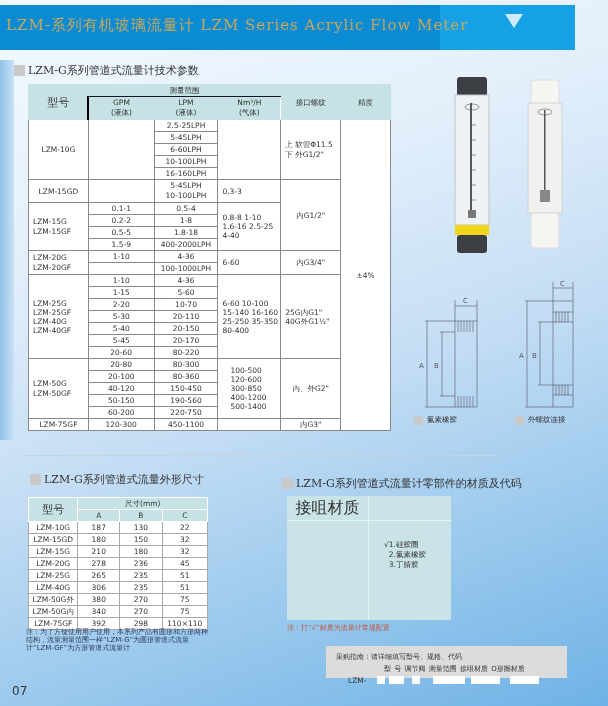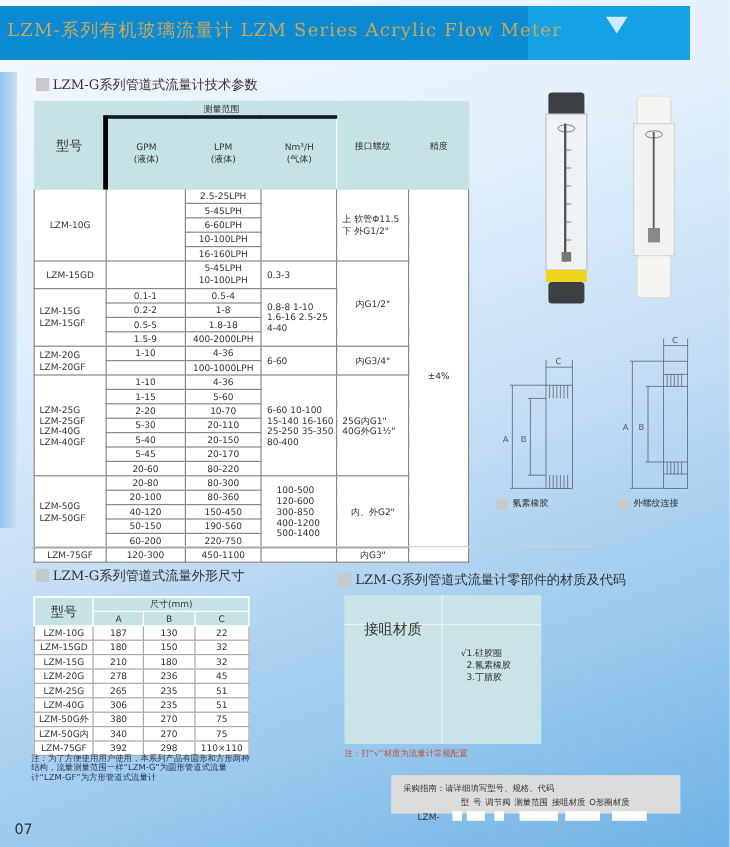--- a/index.html
+++ b/index.html
@@ -19,21 +19,21 @@
   .spec td,.spec th{border:1px solid #888;text-align:center;padding:0;line-height:11px;height:11px;font-weight:normal;}
   .spec th{background:#c6e2e4;border-color:#c6e2e4;color:#333;}
   .spec th.big{font-size:11px;}
   .spec td.l{text-align:left;padding-left:4px;}
   .dim{left:28px;top:497px;width:180px;font-size:7.5px;color:#333;background:#fff;}
   .dim td,.dim th{border:1px solid #aaa;text-align:center;padding:0;height:11px;line-height:11px;font-weight:normal;}
   .dim th{background:#c6e2e4;border-color:#fff;}
   .dim th.big{font-size:11px;}
   .note{left:26px;top:628px;width:186px;font-size:7px;line-height:8px;color:#2a3a5a;}
   .mat{left:287px;top:496px;width:164px;height:124px;background:#c9e3e6;font-size:7.5px;color:#333;}
-  .mat-h{position:absolute;top:16px;height:24px;line-height:24px;text-align:center;font-size:12px;color:#333;}
+  .mat-h{position:absolute;top:0;height:24px;line-height:24px;text-align:center;font-size:16px;color:#333;}
   .mat-list{position:absolute;top:44px;line-height:10px;white-space:pre;}
   .mat-div{position:absolute;left:81px;top:0;width:1px;height:124px;background:#e8f3f4;}
   .mat-hdiv{position:absolute;left:0;top:24px;width:164px;height:1px;background:#e8f3f4;}
   .mat-note{left:287px;top:623px;font-size:7px;color:#c0553a;}
   .guide{left:326px;top:646px;width:241px;height:32px;background:#dcdcdc;font-size:7px;color:#333;}
   .guide .slot{position:absolute;top:30px;height:8px;background:#fff;}
   .pagenum{left:12px;top:684px;font-size:12px;color:#333;}
   .divider{left:25px;top:455px;width:470px;height:1px;background:#c7d4de;}
   .img-label{font-size:7.5px;color:#333;display:flex;align-items:center;white-space:nowrap;}
   .img-label .sq{width:9px;height:9px;margin-right:4px;}
@@ -41,43 +41,43 @@
 </head>
 <body>
 
 <div class="abs leftbar"></div>
 
 <div class="abs hdr"></div>
 <div class="abs hdr-right"></div>
 <div class="abs hdr-title">LZM-系列有机玻璃流量计 LZM Series Acrylic Flow Meter</div>
 <div class="abs hdr-arrow"></div>
 
-<div class="abs sec-title" style="left:30px;top:63px;">
+<div class="abs sec-title" style="left:14px;top:63px;">
   <span class="sq"></span>
   <span>LZM-G系列管道式流量计技术参数</span>
 </div>
 
 <table class="abs spec">
   <colgroup>
       <col style="width:60px">
       <col style="width:66px">
       <col style="width:64px">
       <col style="width:63px">
       <col style="width:60px">
       <col style="width:50px">
     </colgroup>
   <thead>
     <tr>
       <th rowspan="2" class="big">型号</th>
-      <th colspan="3" style="border-bottom:3px solid #0f172a;">测量范围</th>
+      <th colspan="3" style="border-bottom:1px solid #0f172a;">测量范围</th>
       <th rowspan="2" style="border-left:1px solid #fff;">接口螺纹</th>
       <th rowspan="2" style="border-left:1px solid #fff;">精度</th>
     </tr>
     <tr>
-      <th style="line-height:10px;padding:19px 0;border-left:4px solid #000000;"><span>GPM</span><br><span>(液体)</span></th>
+      <th style="line-height:10px;padding:1px 0;border-left:2px solid #000000;"><span>GPM</span><br><span>(液体)</span></th>
       <th style="line-height:10px;padding:1px 0;border-left:1px solid #fff;"><span>LPM</span><br><span>(液体)</span></th>
       <th style="line-height:10px;padding:1px 0;border-left:1px solid #fff;"><span>Nm³/H</span><br><span>(气体)</span></th>
     </tr>
   </thead>
   <tbody>
 
     <tr>
       <td rowspan="5">LZM-10G</td>
       <td rowspan="5"></td>
       <td>2.5-25LPH</td>

